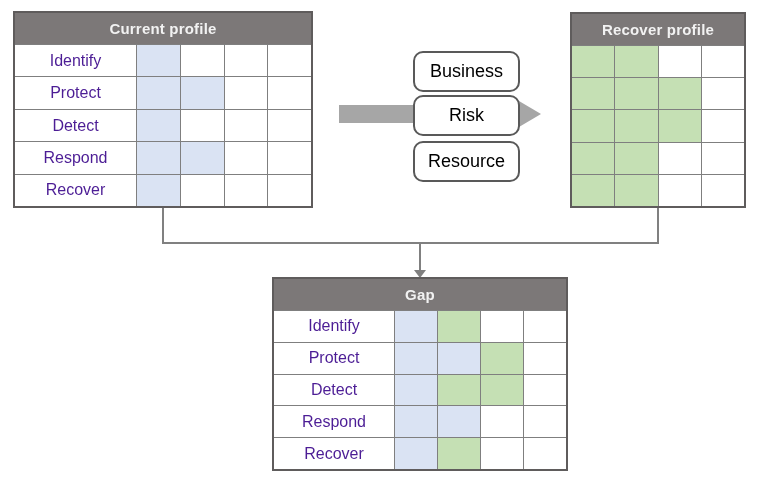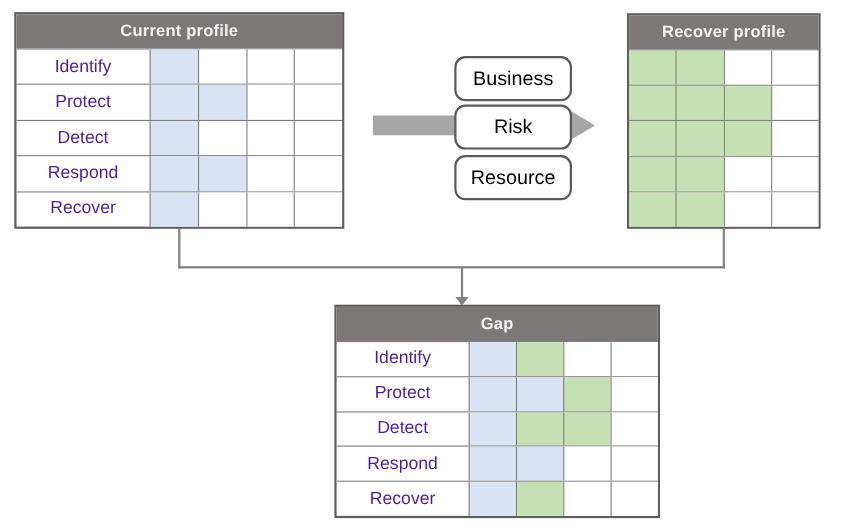--- a/index.html
+++ b/index.html
@@ -23,21 +23,21 @@
     font-size:16px;color:#4c1d95;
   }
   .cell{flex:1;border-left:1px solid #7f7f7f;background:#fff;}
   .tlabel + .cell{border-left:1px solid #7f7f7f;}
   .trow > :first-child{border-left:none;}
   .cell[data-fill="blue"]{background:#dae3f3;}
   .cell[data-fill="green"]{background:#c5e0b4;}
   #current-table{left:13px;top:11px;width:300px;height:197px;}
   #current-table .tlabel{width:121px;}
   #target-table{left:570px;top:12px;width:176px;height:196px;}
-  #gap-table{left:272px;top:277px;width:296px;height:194px;margin-left:32px;}
+  #gap-table{left:272px;top:277px;width:296px;height:194px;}
   #gap-table .tlabel{width:120px;}
   
   .flow-arrow-shaft{
     position:absolute;left:339px;top:105px;width:181px;height:18px;
     background:#a6a6a6;
   }
   .flow-arrow-head{
     position:absolute;left:519px;top:101px;width:0;height:0;
     border-top:13px solid transparent;border-bottom:13px solid transparent;
     border-left:22px solid #a6a6a6;

